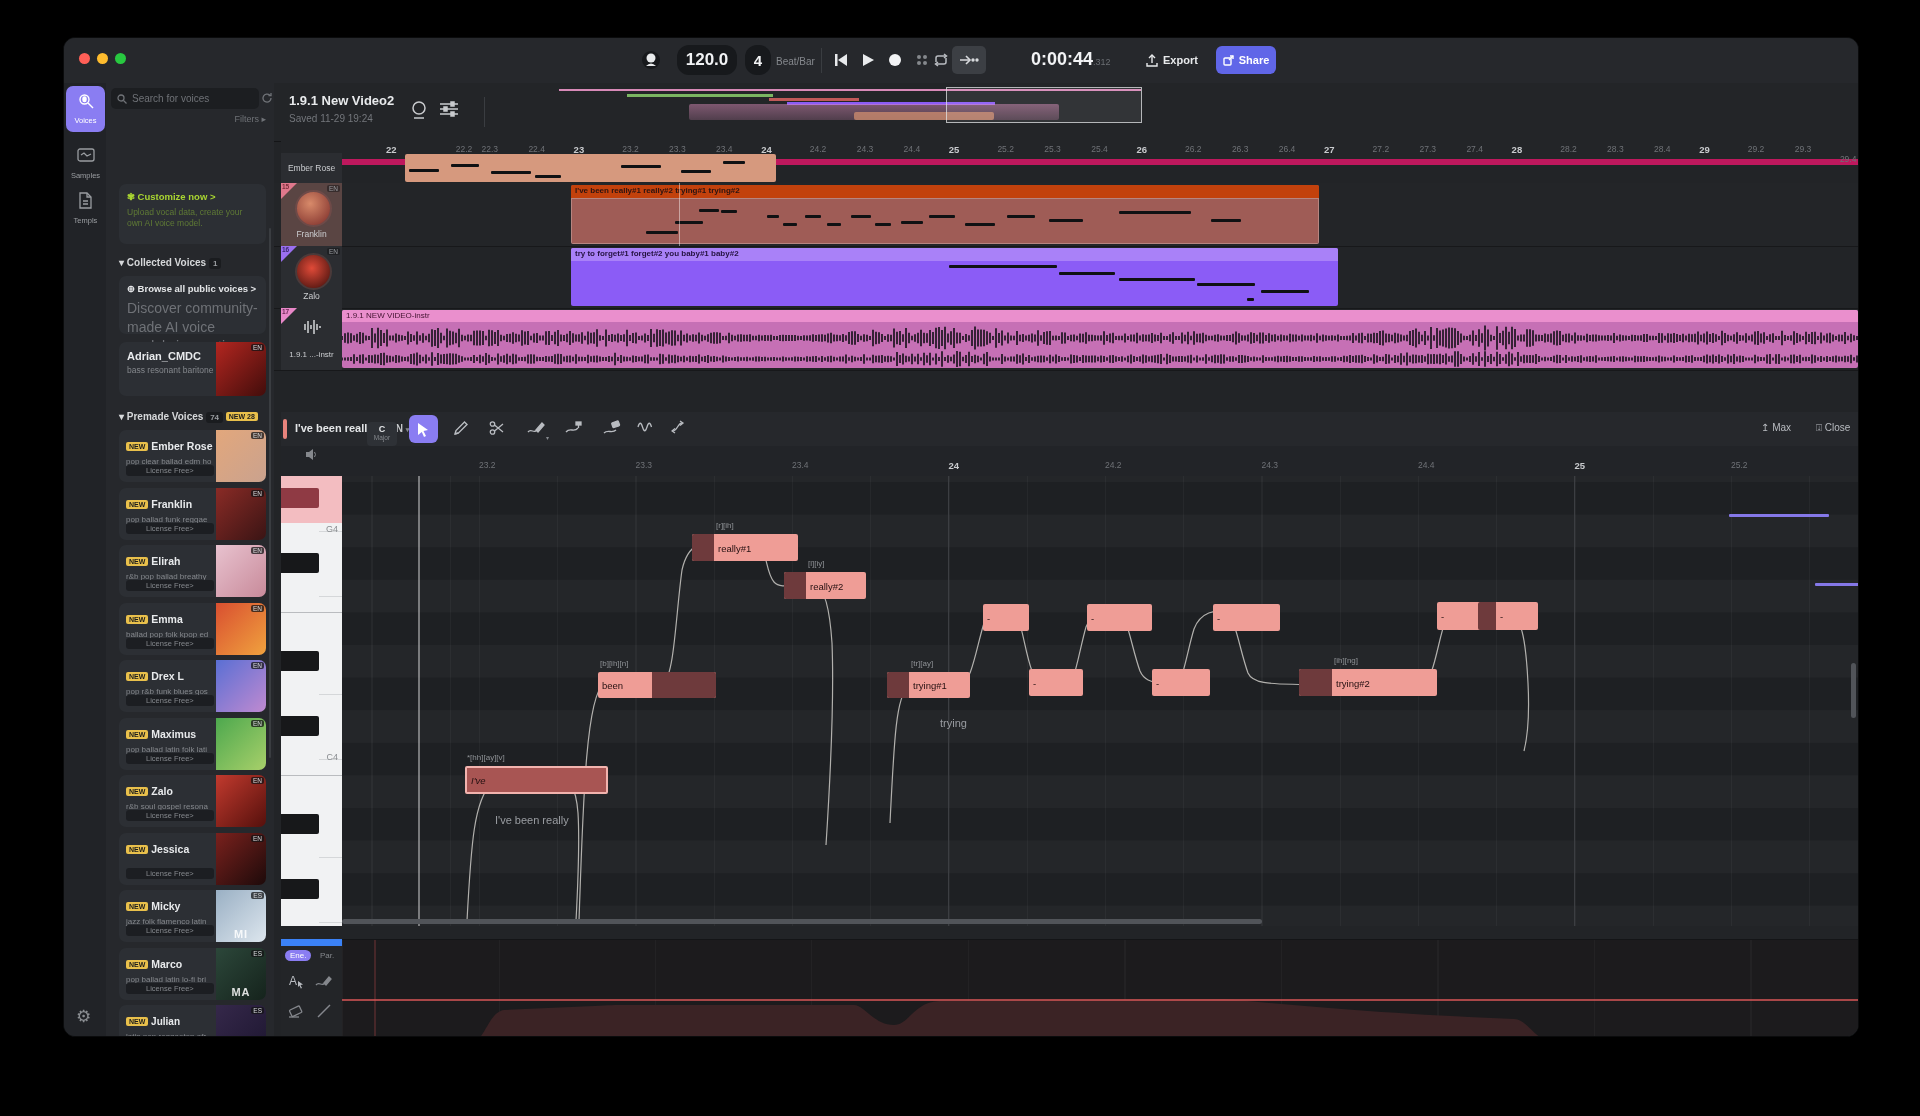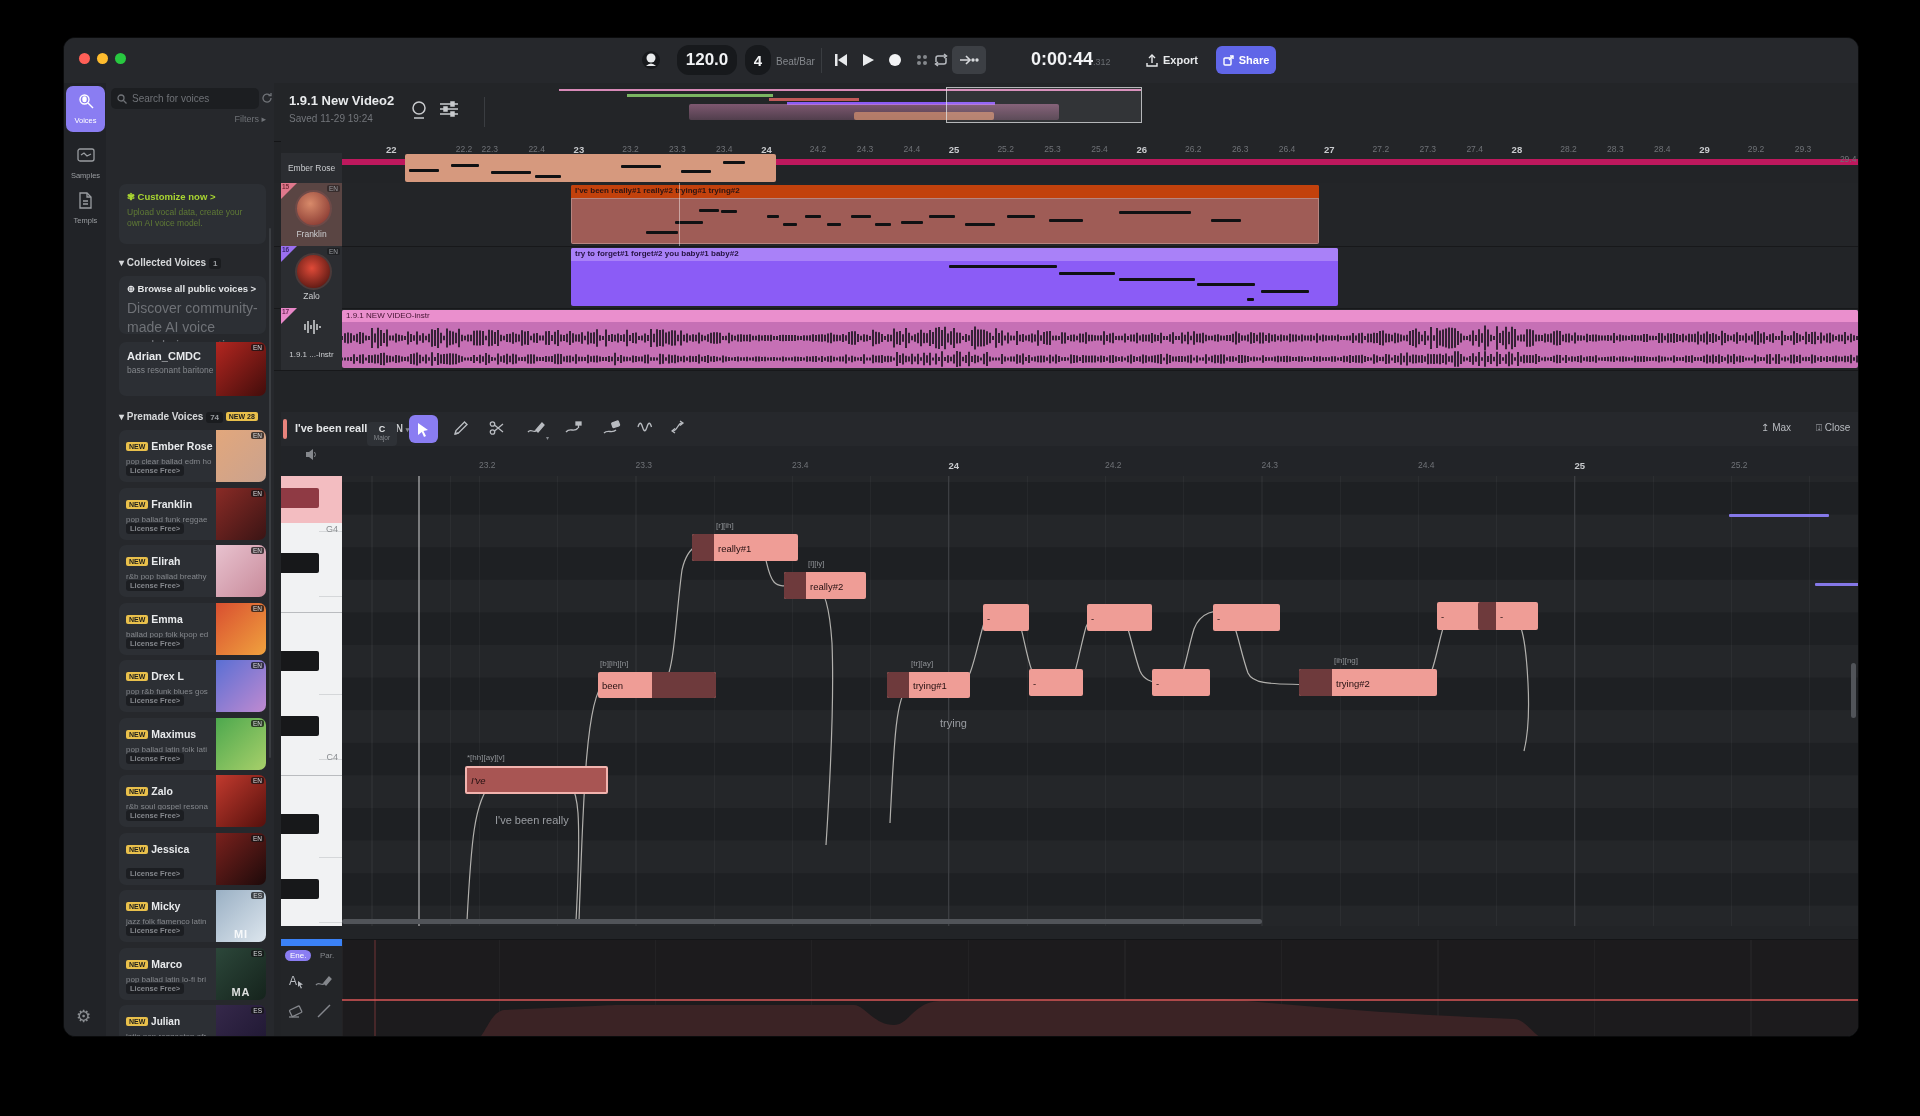--- a/index.html
+++ b/index.html
@@ -27,21 +27,21 @@
   .railtab .ric{display:block;height:24px;padding-top:6px;}
   .railtab.active{background:#8a7df2;border-radius:7px;color:#fff;}
   
   #sidebar{position:absolute;left:42px;top:45px;width:168px;height:953px;background:#26282c;border-right:1px solid #17181a;}
   #searchBox{position:absolute;left:5px;top:5px;width:148px;height:21px;background:#1c1e21;border-radius:5px;
     color:#6f7277;font-size:10px;display:flex;align-items:center;gap:5px;padding-left:6px;box-sizing:border-box;}
   .card{position:absolute;left:13px;width:147px;background:#2c2f34;border-radius:7px;box-sizing:border-box;}
   .newbadge{display:inline-block;background:#e9c04b;color:#1c1c1c;font-size:7px;font-weight:bold;border-radius:2px;
     padding:1px 3px;vertical-align:1px;}
   .cntbadge{display:inline-block;background:#1a1c1f;color:#9a9da1;font-size:8px;border-radius:3px;padding:1px 4px;}
-  .licpill{display:inline-block;background:#1c1e22;color:#85888d;font-size:7.5px;border-radius:3px;padding:1px 4px;font-weight:bold;}
+  .licpill{display:inline-block;background:#1c1e22;color:#85888d;font-size:7.5px;border-radius:3px;padding:1px 20px;}
   .vcard{position:absolute;left:13px;width:147px;height:52px;background:#2c2f34;border-radius:7px;overflow:hidden;}
   .vava{position:absolute;right:0;top:0;width:50px;height:52px;}
   .vlang{position:absolute;right:2px;top:2px;background:rgba(20,20,22,.75);color:#d8dadd;font-size:6.5px;
     border-radius:2px;padding:0px 2px;}
   .vatext{position:absolute;left:0;bottom:2px;width:50px;text-align:center;color:rgba(255,255,255,.85);
     font-size:11px;font-weight:bold;letter-spacing:1px;}
   
   #main{position:absolute;left:210px;top:45px;width:1584px;height:953px;background:#222427;}
   #arrHeader{position:absolute;left:0;top:0;width:1584px;height:58px;background:#232528;border-bottom:1px solid #141517;}
   #arrRuler{position:absolute;left:7px;top:58px;width:1577px;height:18px;background:#232528;border-bottom:6px solid #be185d;}

